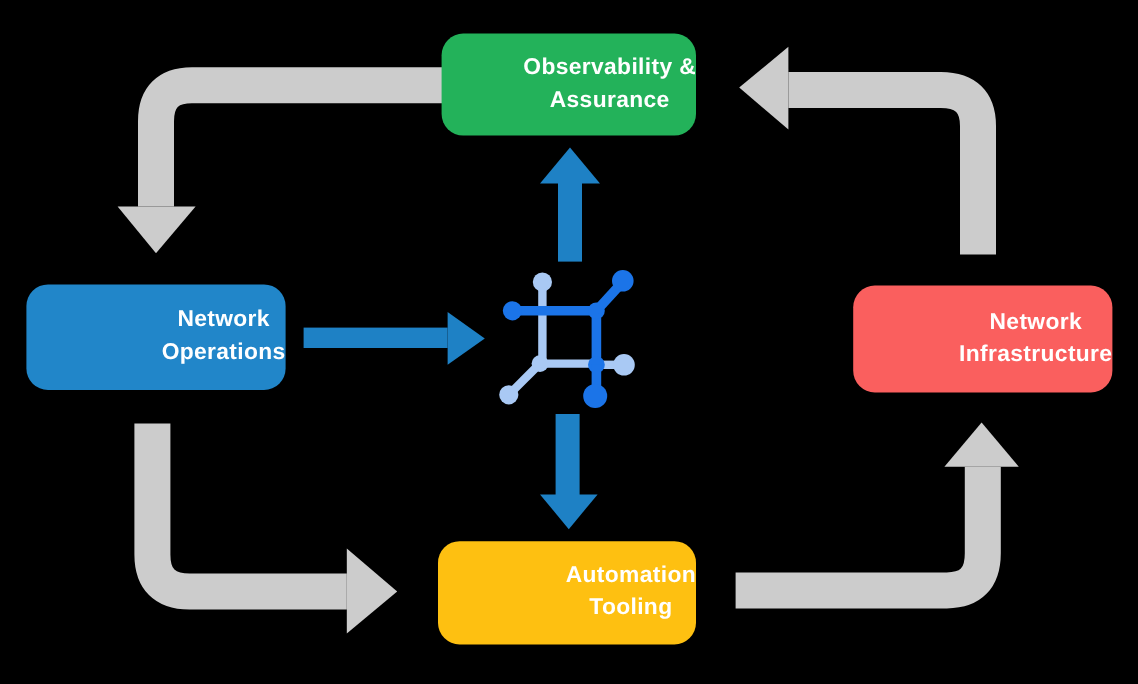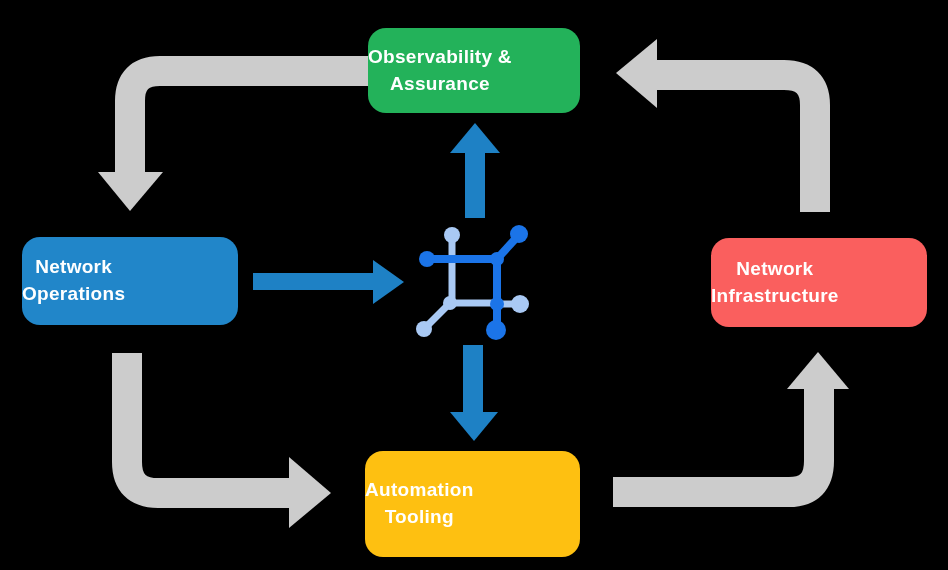--- a/index.html
+++ b/index.html
@@ -20,21 +20,21 @@
     left: 0;
     top: 0;
     width: 948px;
     height: 570px;
   }
   .node {
     position: absolute;
     border-radius: 18px;
     display: flex;
     align-items: center;
-    justify-content: flex-start;
+    justify-content: flex-end;
     box-sizing: border-box;
   }
   .node-label {
     color: #ffffff;
     font-size: 19px;
     font-weight: bold;
     line-height: 1.4;
     text-align: center;
     white-space: pre-line;
     letter-spacing: 0.3px;
@@ -45,21 +45,21 @@
   }
   .node-operations {
     left: 22px; top: 237px; width: 216px; height: 88px;
     background: #2186C9;
   }
   .node-infrastructure {
     left: 711px; top: 238px; width: 216px; height: 89px;
     background: #FA5F5E;
   }
   .node-automation {
-    left: 365px; top: 451px; width: 215px; height: 106px;
+    left: 365px; top: 451px; width: 215px; height: 86px;
     background: #FEC011;
   }
   .cycle-arrow { stroke: #CCCCCC; stroke-width: 30; fill: none; }
   .cycle-head  { fill: #CCCCCC; }
   .hub-shaft   { fill: #1E81C5; }
   .hub-head    { fill: #1E81C5; }
   .icon-light-line { stroke: #A9C9F4; stroke-width: 7; fill: none; stroke-linecap: butt; }
   .icon-light-dot  { fill: #A9C9F4; }
   .icon-dark-line  { stroke: #1B74E8; stroke-width: 8; fill: none; stroke-linecap: butt; }
   .icon-dark-dot   { fill: #1B74E8; }

